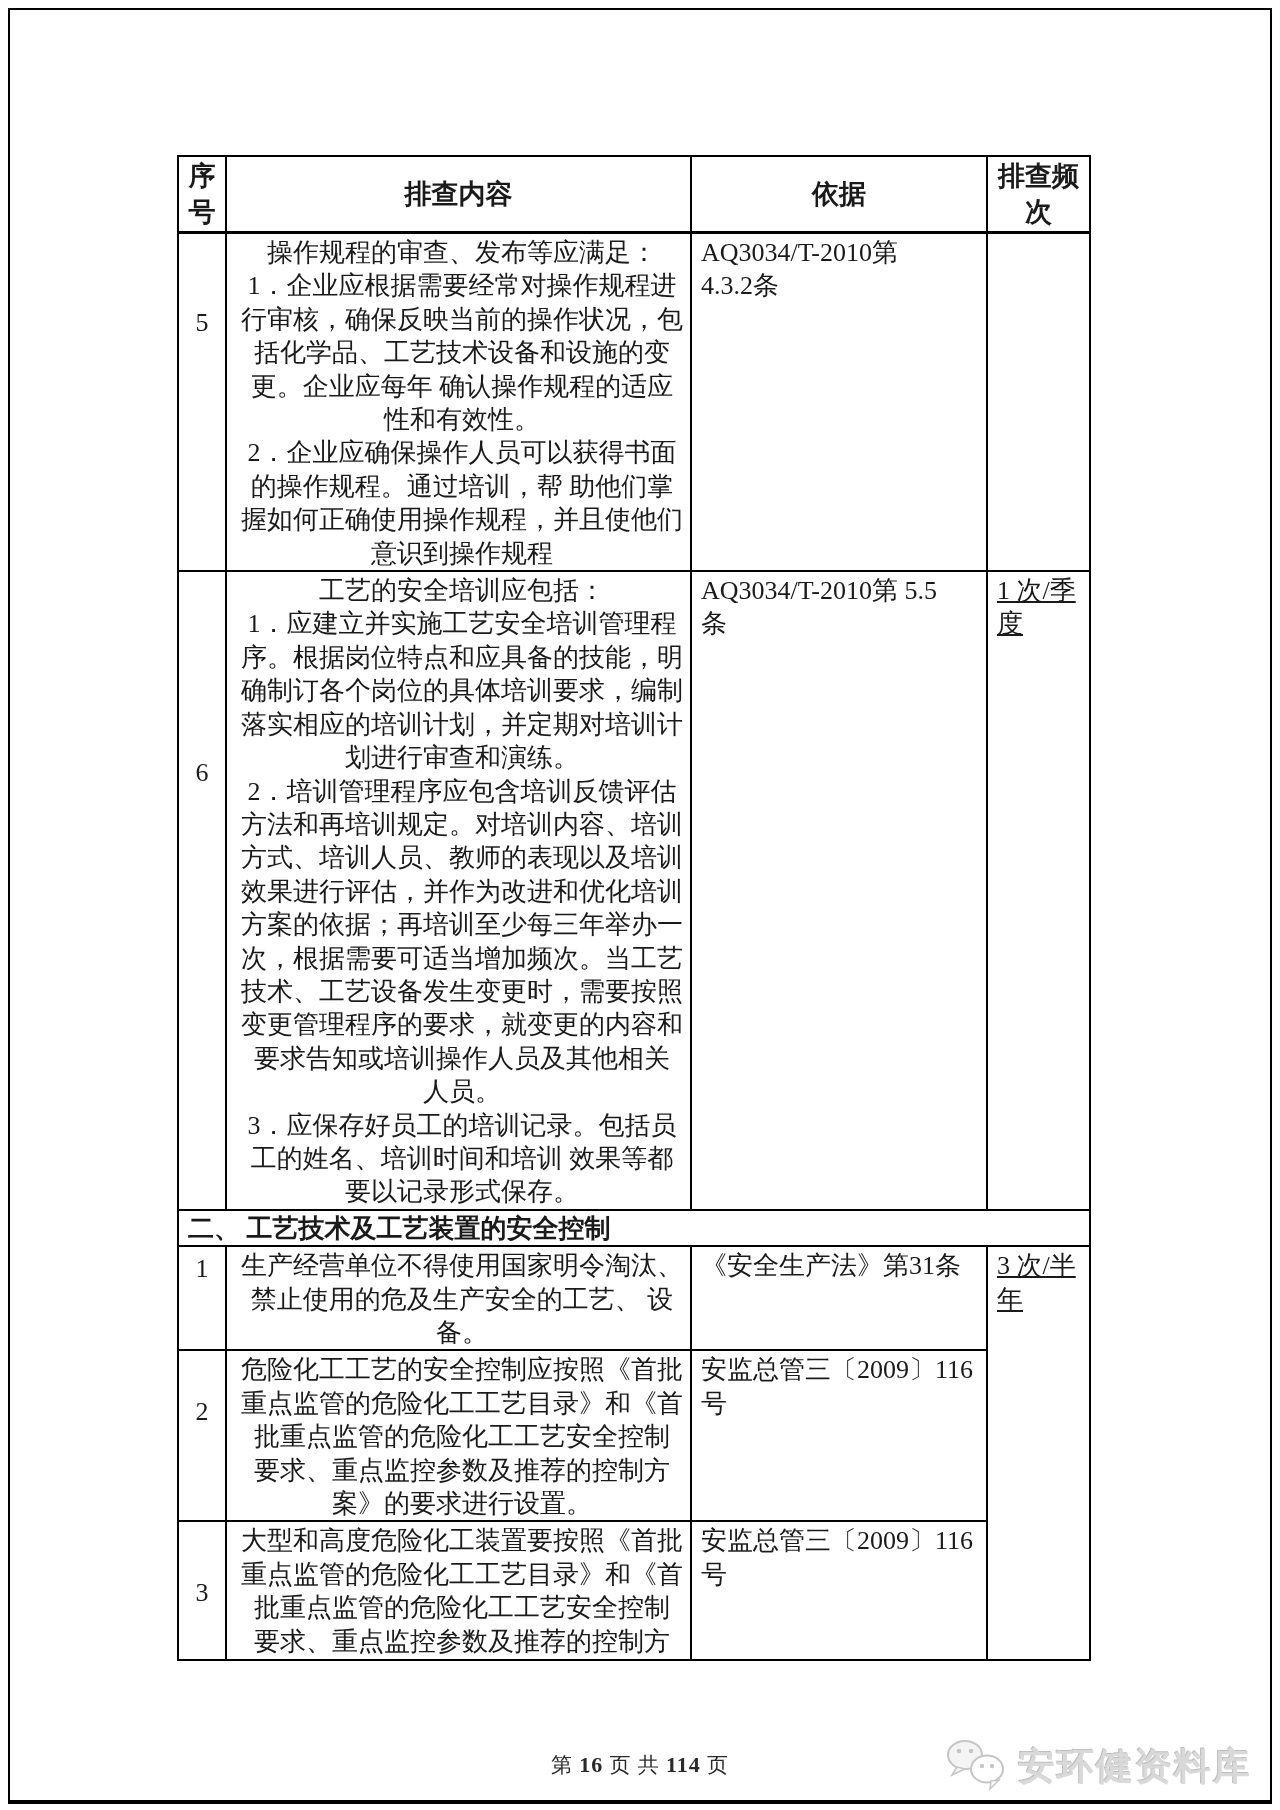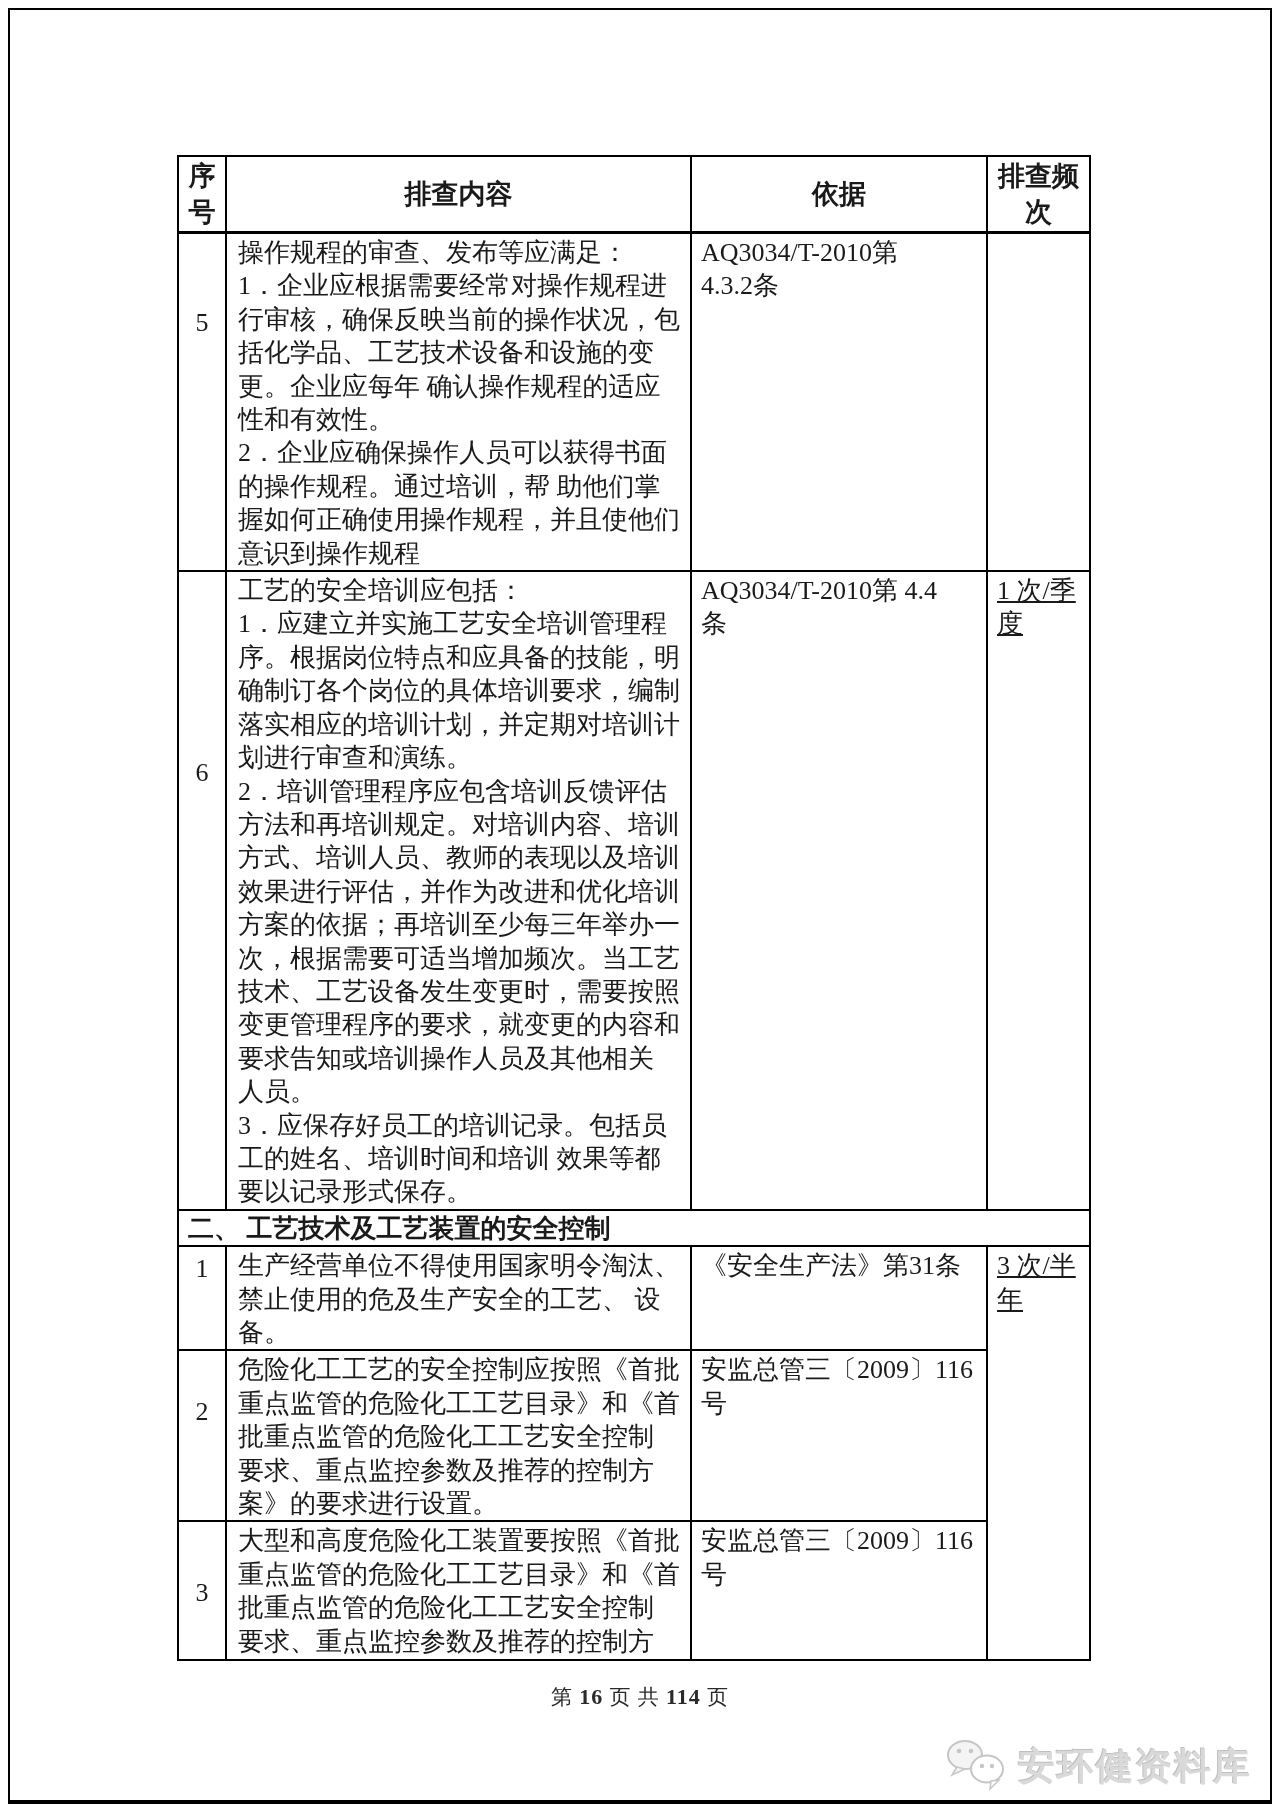--- a/index.html
+++ b/index.html
@@ -51,21 +51,21 @@
     line-height: 36px;
   }
   td.cell-no {
     text-align: center;
     vertical-align: top;
     padding: 0;
   }
   td.cell-content {
     padding: 2px 4px 0 11px;
     white-space: pre-line;
-    text-align: left;
+    text-align: center;
   }
   td.cell-basis {
     padding: 2px 4px 0 9px;
     white-space: pre-line;
   }
   td.cell-freq {
     padding: 2px 2px 0 9px;
     white-space: pre-line;
     text-decoration: underline;
   }
@@ -78,21 +78,21 @@
   }
   .pt-r5 { padding-top: 72px !important; }
   .pt-r6 { padding-top: 184px !important; }
   .pt-r1 { padding-top: 5px  !important; }
   .pt-r2 { padding-top: 44px !important; }
   .pt-r3 { padding-top: 54px !important; }
 
   .page-footer {
     position: absolute;
     left: 0;
-    top: 1683px;
+    top: 1751px;
     width: 1280px;
     text-align: center;
     font-size: 21px;
     letter-spacing: 1px;
     color: #2a2a2a;
   }
   .page-footer .num {
     font-weight: bold;
     font-size: 22px;
   }
@@ -168,21 +168,21 @@
 效果进行评估，并作为改进和优化培训
 方案的依据；再培训至少每三年举办一
 次，根据需要可适当增加频次。当工艺
 技术、工艺设备发生变更时，需要按照
 变更管理程序的要求，就变更的内容和
 要求告知或培训操作人员及其他相关
 人员。
 3．应保存好员工的培训记录。包括员
 工的姓名、培训时间和培训 效果等都
 要以记录形式保存。</td>
-      <td class="cell-basis">AQ3034/T-2010第 4.4
+      <td class="cell-basis">AQ3034/T-2010第 5.5
 条</td>
       <td class="cell-freq">1 次/季
 度</td>
     </tr>
 
     <tr style="height:22px">
       <td class="section-cell" colspan="4">二、 工艺技术及工艺装置的安全控制</td>
     </tr>
 
     <tr style="height:101px">

